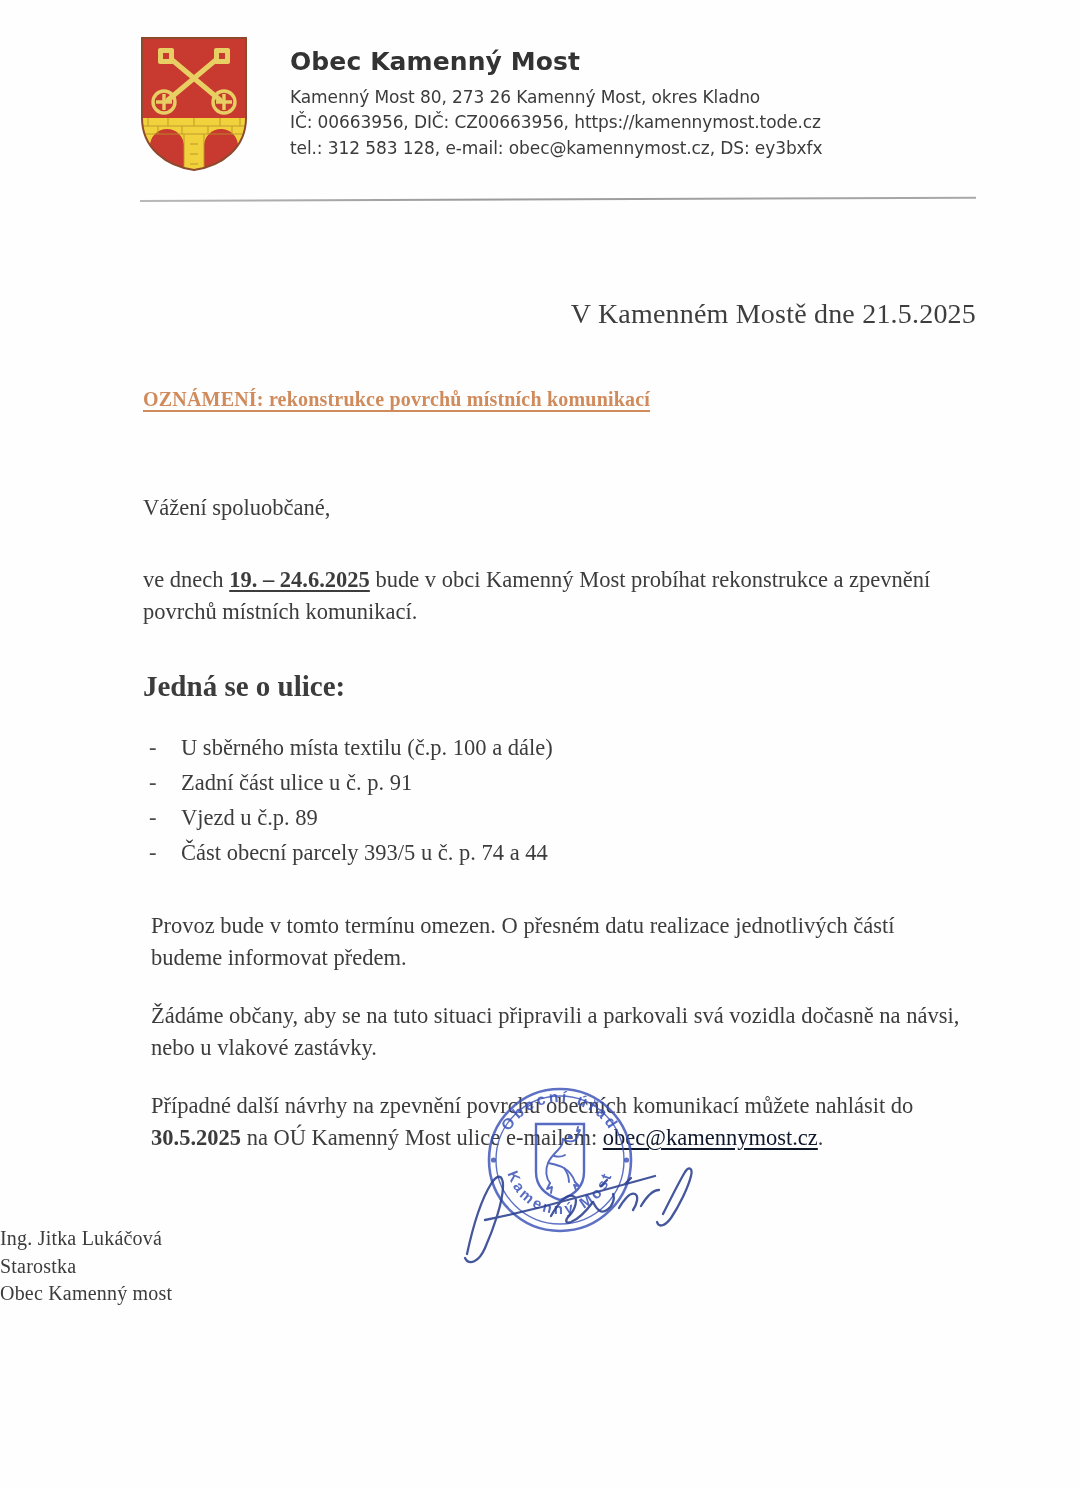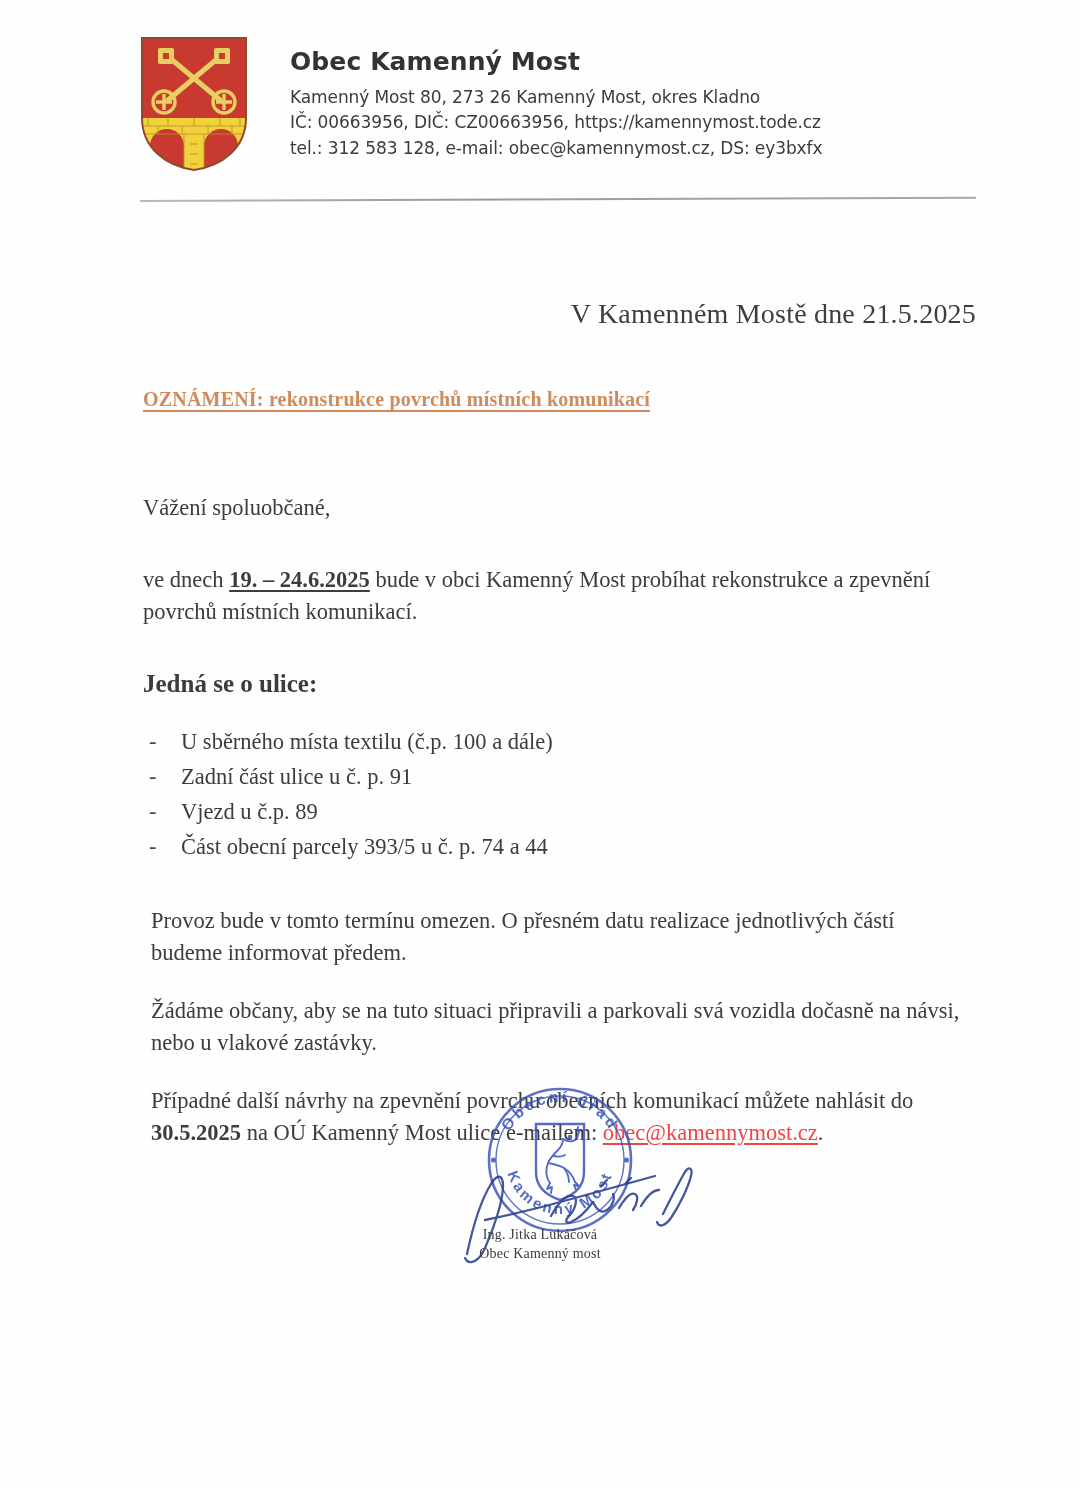--- a/index.html
+++ b/index.html
@@ -115,41 +115,41 @@
   .strong-ul {
     font-weight: bold;
     text-decoration: underline;
     text-underline-offset: 3px;
   }
   .strong {
     font-weight: bold;
   }
   .subhead {
     font-weight: bold;
-    font-size: 25px;
+    font-size: 29px;
     margin: 38px 0 24px 0;
   }
   ul.streets {
     list-style: none;
     margin: 0 0 40px 0;
     padding: 0 0 0 6px;
   }
   ul.streets li {
     display: flex;
     align-items: baseline;
     gap: 22px;
     line-height: 1.55;
   }
   ul.streets li .dash {
     width: 10px;
     flex: 0 0 auto;
     color: #4a4a4a;
   }
   .mail-link {
-    color: #ef4444;
+    color: #0f172a;
     text-decoration: underline;
     text-underline-offset: 3px;
   }
 
   
   .stamp {
     position: absolute;
     left: 484px;
     top: 1084px;
     width: 152px;
@@ -164,22 +164,21 @@
     height: 110px;
     pointer-events: none;
   }
 
   
   .signature-block {
     position: absolute;
     left: 0;
     right: 0;
     top: 1225px;
-    text-align: center;
-    font-size: 14px;
+    font-size: 20px;
     line-height: 1.38;
     color: #3c3c3c;
   }
   .signature-block div { letter-spacing: 0.2px; }
 </style>
 </head>
 <body>
 
 <div class="page">
 
@@ -339,16 +338,17 @@
         <path d="M186 48 C192 38 198 32 204 32"></path>
         <path d="M208 56 C216 40 224 24 230 14 C234 8 238 10 236 18 C233 30 224 48 216 60 C210 68 204 70 202 64"></path>
         <path d="M146 28 L152 22"></path>
         <path d="M170 26 L176 20"></path>
       </g>
     </svg>
   </div>
 
   <div class="signature-block">
     <div>Ing. Jitka Lukáčová</div>
+    <div>Starostka</div>
     <div>Obec Kamenný most</div>
   </div>
 
 </div>
 
 </body></html>

